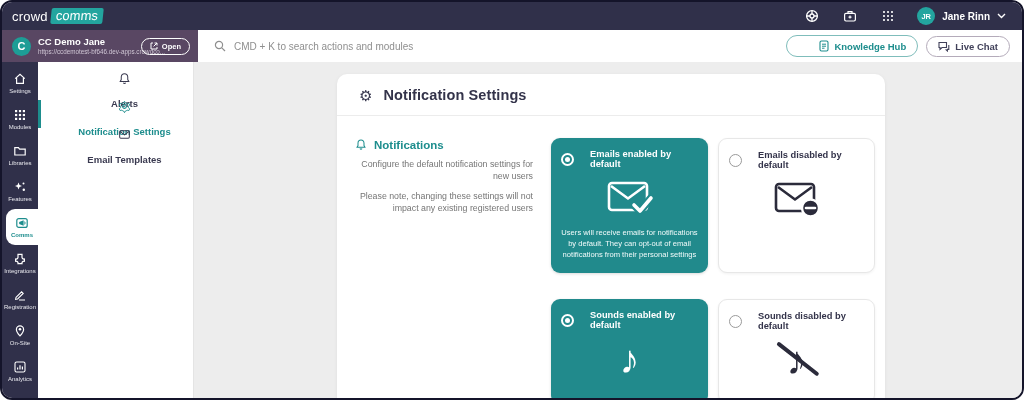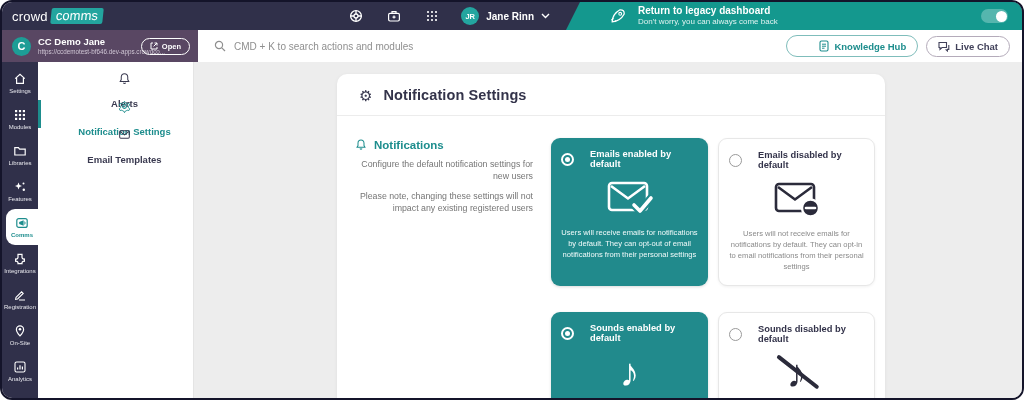--- a/index.html
+++ b/index.html
@@ -188,34 +188,20 @@
         </g>
       </svg>
     </div>
     <div class="userchip">
       <div class="avatar">JR</div>
       <span class="username">Jane Rinn</span>
       <svg width="9" height="6" viewBox="0 0 9 6">
         <path d="M1 1 L4.5 4.5 L8 1" fill="none" stroke="#fff" stroke-width="1.4"></path>
       </svg>
     </div>
-    <div class="legacy">
-      <svg width="16" height="16" viewBox="0 0 16 16">
-        <path d="M10 1.8 C13 1.6 14.4 3 14.2 6 C11 11.8 6.6 13.6 2.2 13.8 C2.4 9.4 4.2 5 10 1.8 Z" fill="none" stroke="#fff" stroke-width="1.3"></path>
-        <circle cx="10.2" cy="5.8" r="1.4" fill="none" stroke="#fff" stroke-width="1.1"></circle>
-        <path d="M3.4 10.2 L1.4 12.2 M5.8 12.4 L4.6 14" stroke="#fff" stroke-width="1.1"></path>
-      </svg>
-      <div class="legacy-text">
-        <div class="legacy-title">Return to legacy dashboard</div>
-        <div class="legacy-sub">Don't worry, you can always come back</div>
-      </div>
-      <div class="toggle">
-        <div class="toggle-knob"></div>
-      </div>
-    </div>
   </div>
 
   <div class="appbar">
     <div class="appblock">
       <div class="applogo">C</div>
       <div class="appmeta">
         <div class="appname">CC Demo Jane</div>
         <div class="appurl">https://ccdemotest-bf646.dev-apps.crowdco...</div>
       </div>
       <div class="openbtn">
@@ -393,21 +379,20 @@
                 <span class="cardtitle">Emails disabled by default</span>
               </div>
               <div class="cardicon">
                 <svg width="50" height="42" viewBox="0 0 50 42">
                   <rect x="4" y="6" width="38" height="27" rx="3" fill="none" stroke="#2b2b3b" stroke-width="2.6"></rect>
                   <path d="M6 9 L23 21.5 L40 9" fill="none" stroke="#2b2b3b" stroke-width="2.6"></path>
                   <circle cx="38.5" cy="30" r="8.5" fill="#2b2b3b" stroke="#fff" stroke-width="2.4"></circle>
                   <path d="M34 30 h9" stroke="#fff" stroke-width="2.6" stroke-linecap="round"></path>
                 </svg>
               </div>
-              <div class="carddesc">Users will not receive emails for notifications by default. They can opt-in to email notifications from their personal settings</div>
             </div>
 
             <div class="card teal">
               <div class="cardhead">
                 <span class="radio sel"></span>
                 <span class="cardtitle">Sounds enabled by default</span>
               </div>
               <div class="cardicon">
                 <span class="noteglyph">♪</span>
               </div>

